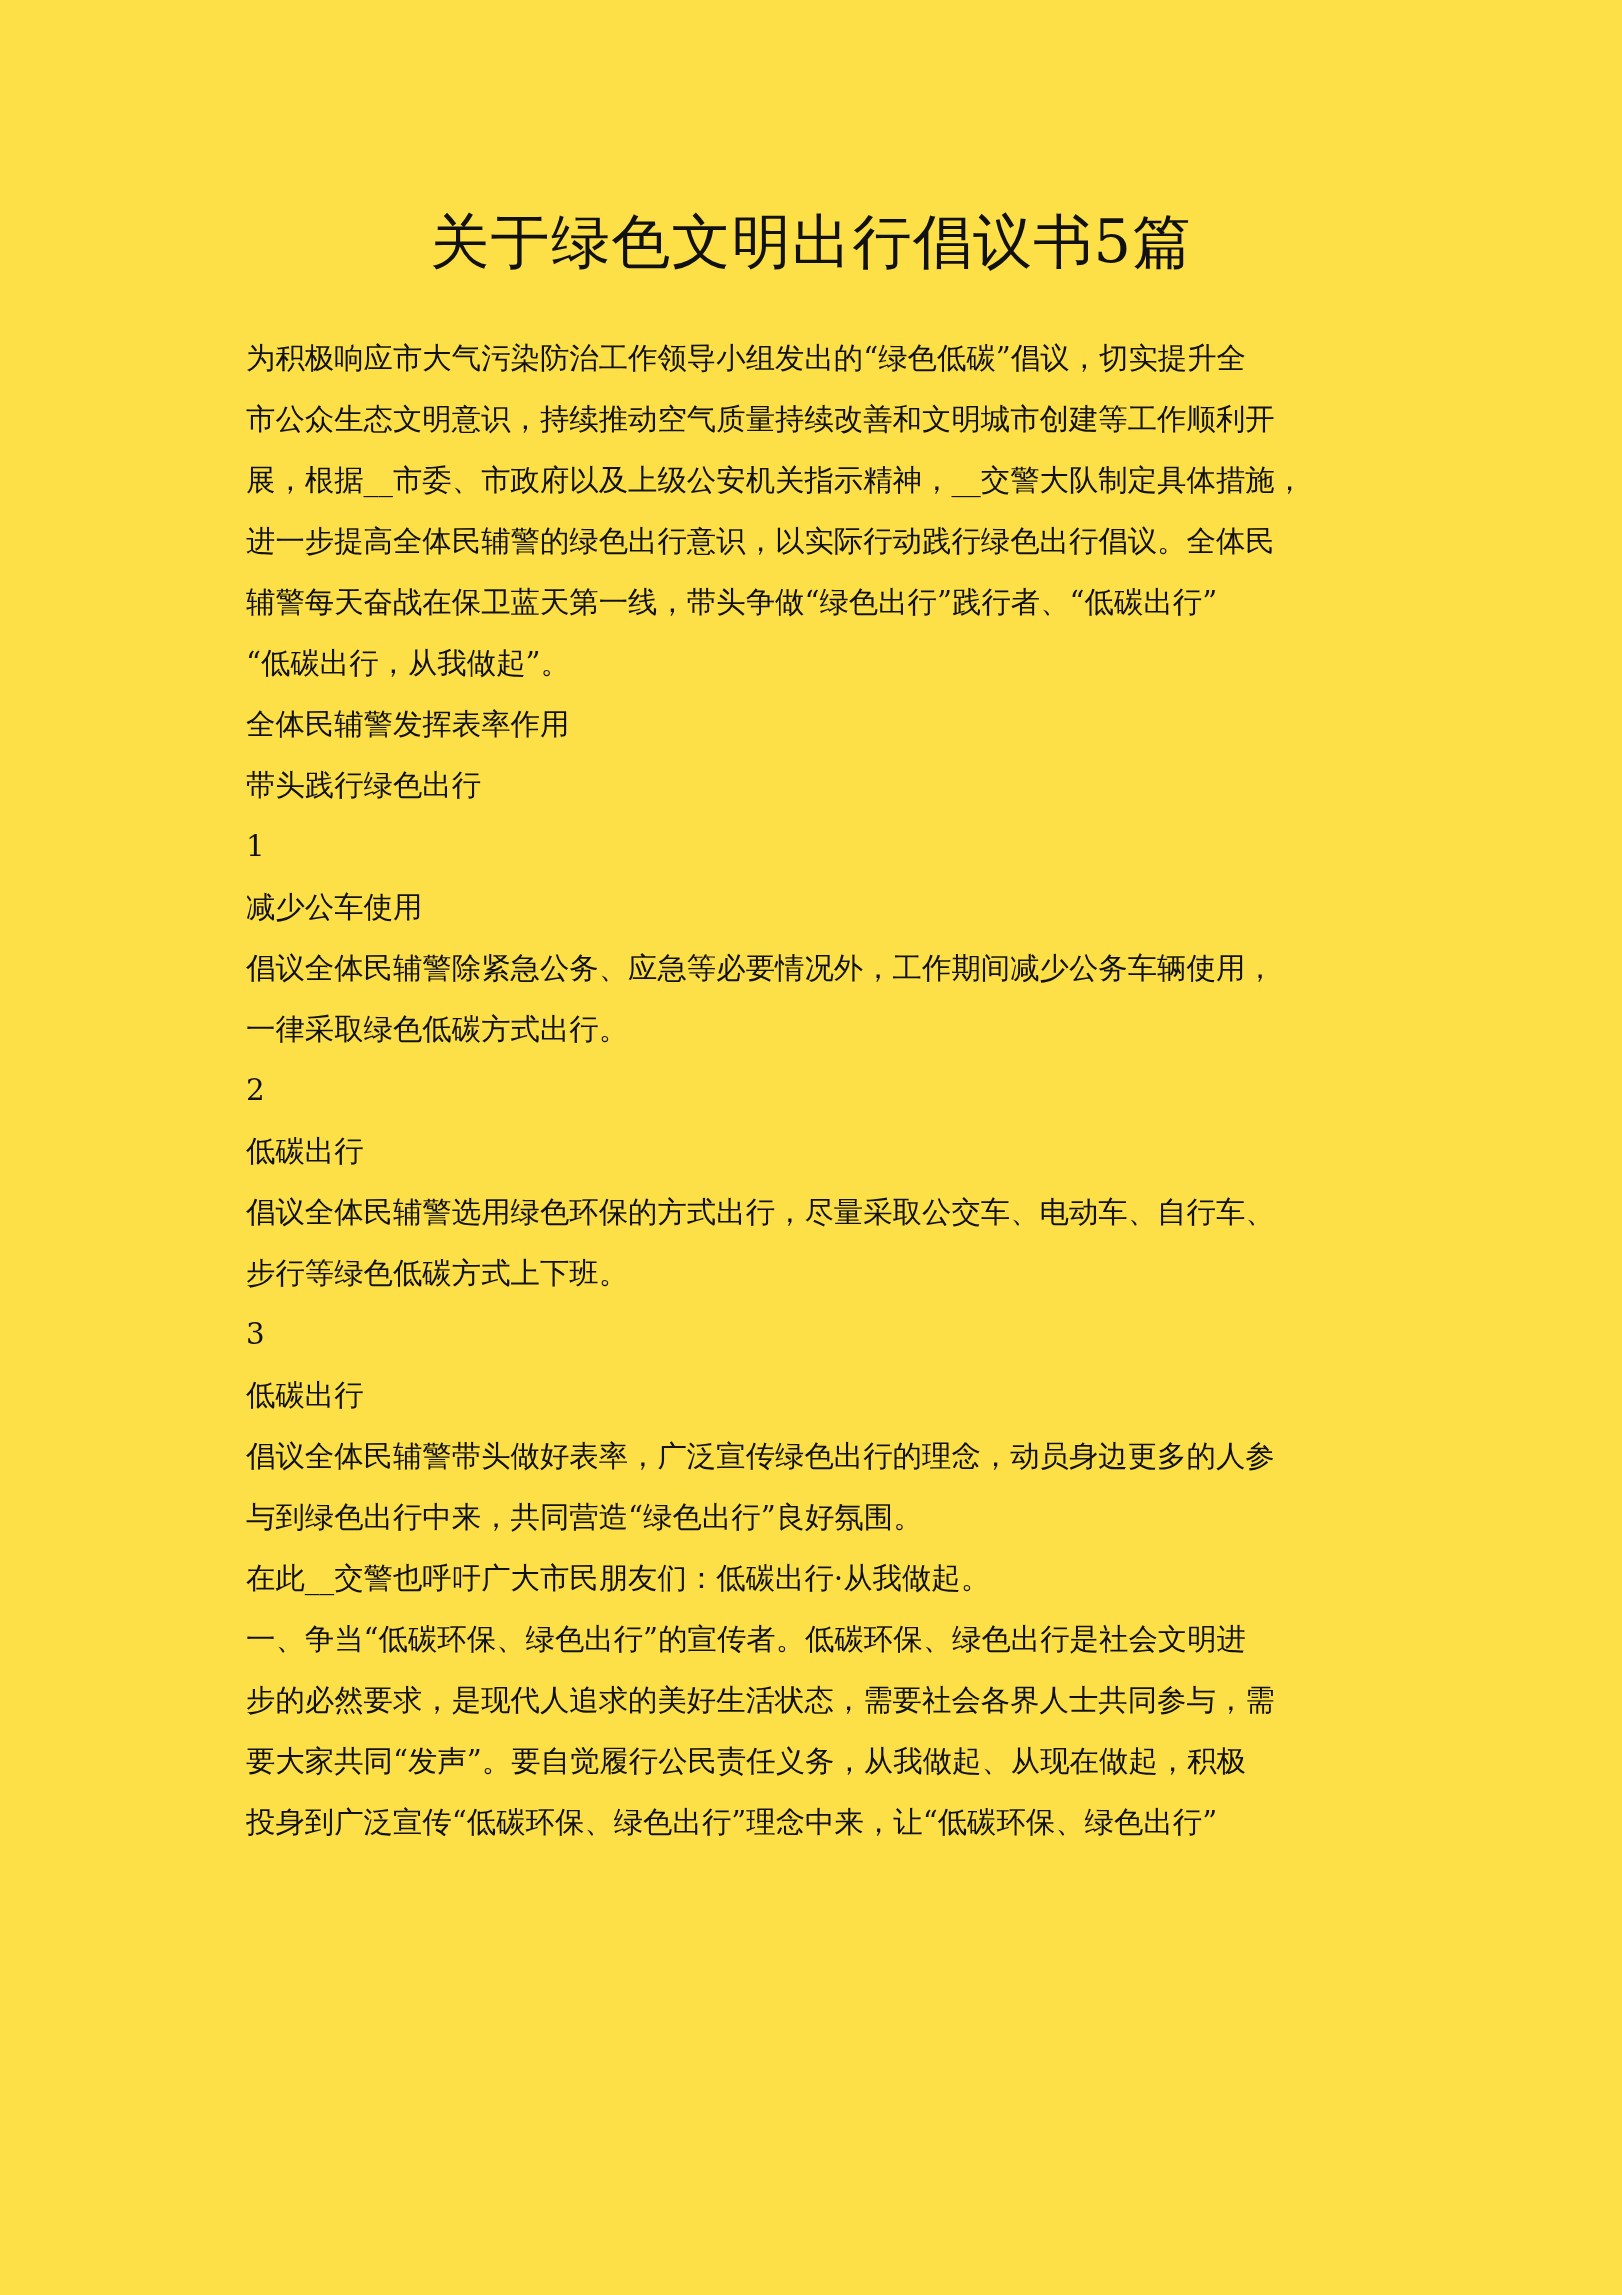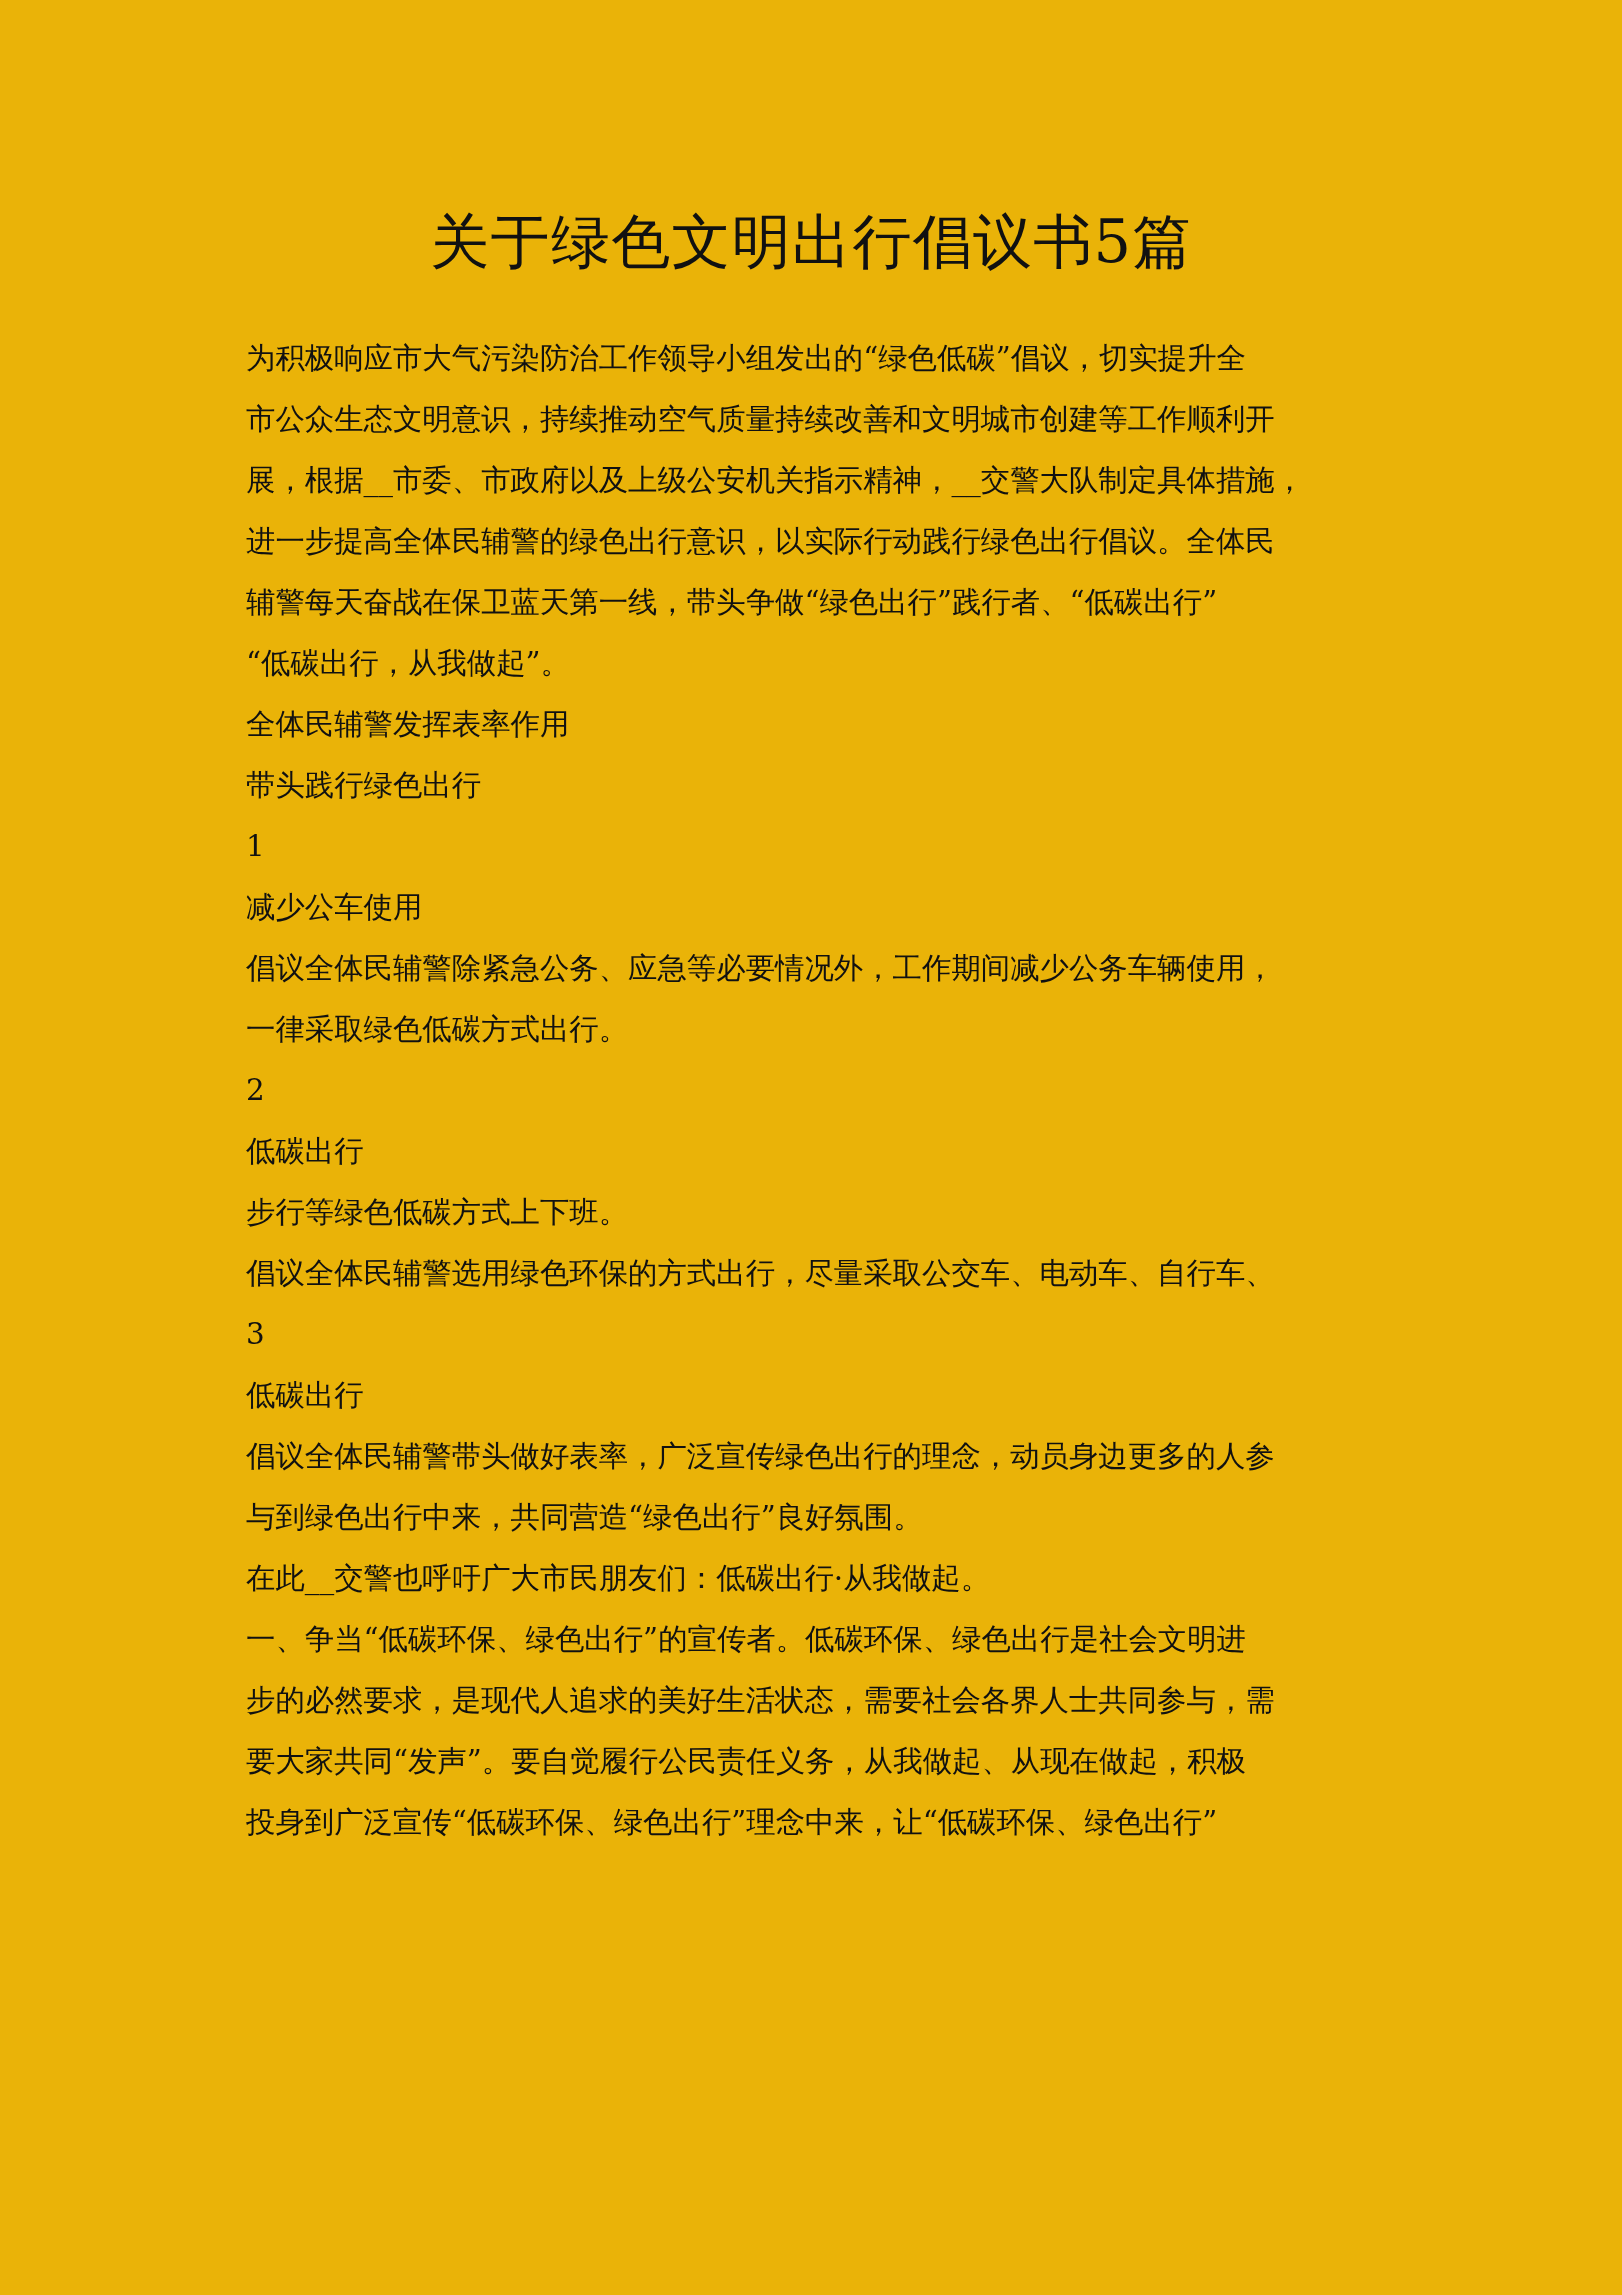--- a/index.html
+++ b/index.html
@@ -1,17 +1,17 @@
 <!DOCTYPE html>
 <html style="font-size:10.5px"><head>
 <meta charset="utf-8">
 <style>
   html, body { margin: 0; padding: 0; background: #ffffff; }
   body { width: 1623px; height: 2295px; position: relative; overflow: hidden; }
-  .page { position: absolute; left: 0; top: 0; width: 1623px; height: 2295px; background: #eab308; }
+  .page { position: absolute; left: 0; top: 0; width: 1623px; height: 2295px; background: #fde047; }
   .title {
     position: absolute; left: 0; width: 1623px; top: 196px;
     text-align: center; font-family: "DejaVu Serif", serif;
     font-size: 59px; line-height: 92px; color: #111; letter-spacing: 1.3px;
   }
   .body {
     position: absolute; left: 246px; top: 328px; width: 1145px;
     font-family: "DejaVu Serif", serif; font-size: 29.4px;
     line-height: 61px; color: #111;
   }
@@ -30,22 +30,22 @@
     <div class="line">辅警每天奋战在保卫蓝天第一线，带头争做“绿色出行”践行者、“低碳出行”</div>
     <div class="line">“低碳出行，从我做起”。</div>
     <div class="line">全体民辅警发挥表率作用</div>
     <div class="line">带头践行绿色出行</div>
     <div class="line">1</div>
     <div class="line">减少公车使用</div>
     <div class="line">倡议全体民辅警除紧急公务、应急等必要情况外，工作期间减少公务车辆使用，</div>
     <div class="line">一律采取绿色低碳方式出行。</div>
     <div class="line">2</div>
     <div class="line">低碳出行</div>
+    <div class="line">倡议全体民辅警选用绿色环保的方式出行，尽量采取公交车、电动车、自行车、</div>
     <div class="line">步行等绿色低碳方式上下班。</div>
-    <div class="line">倡议全体民辅警选用绿色环保的方式出行，尽量采取公交车、电动车、自行车、</div>
     <div class="line">3</div>
     <div class="line">低碳出行</div>
     <div class="line">倡议全体民辅警带头做好表率，广泛宣传绿色出行的理念，动员身边更多的人参</div>
     <div class="line">与到绿色出行中来，共同营造“绿色出行”良好氛围。</div>
     <div class="line">在此__交警也呼吁广大市民朋友们：低碳出行·从我做起。</div>
     <div class="line">一、争当“低碳环保、绿色出行”的宣传者。低碳环保、绿色出行是社会文明进</div>
     <div class="line">步的必然要求，是现代人追求的美好生活状态，需要社会各界人士共同参与，需</div>
     <div class="line">要大家共同“发声”。要自觉履行公民责任义务，从我做起、从现在做起，积极</div>
     <div class="line">投身到广泛宣传“低碳环保、绿色出行”理念中来，让“低碳环保、绿色出行”</div>
   </div>

